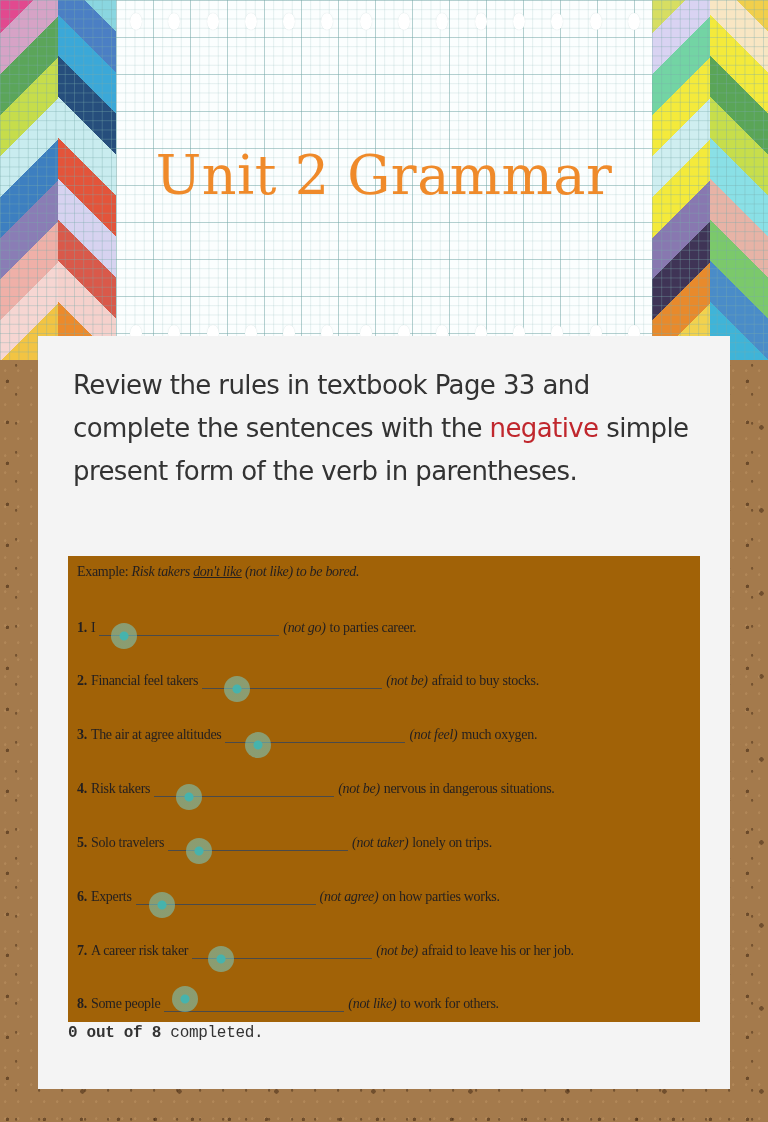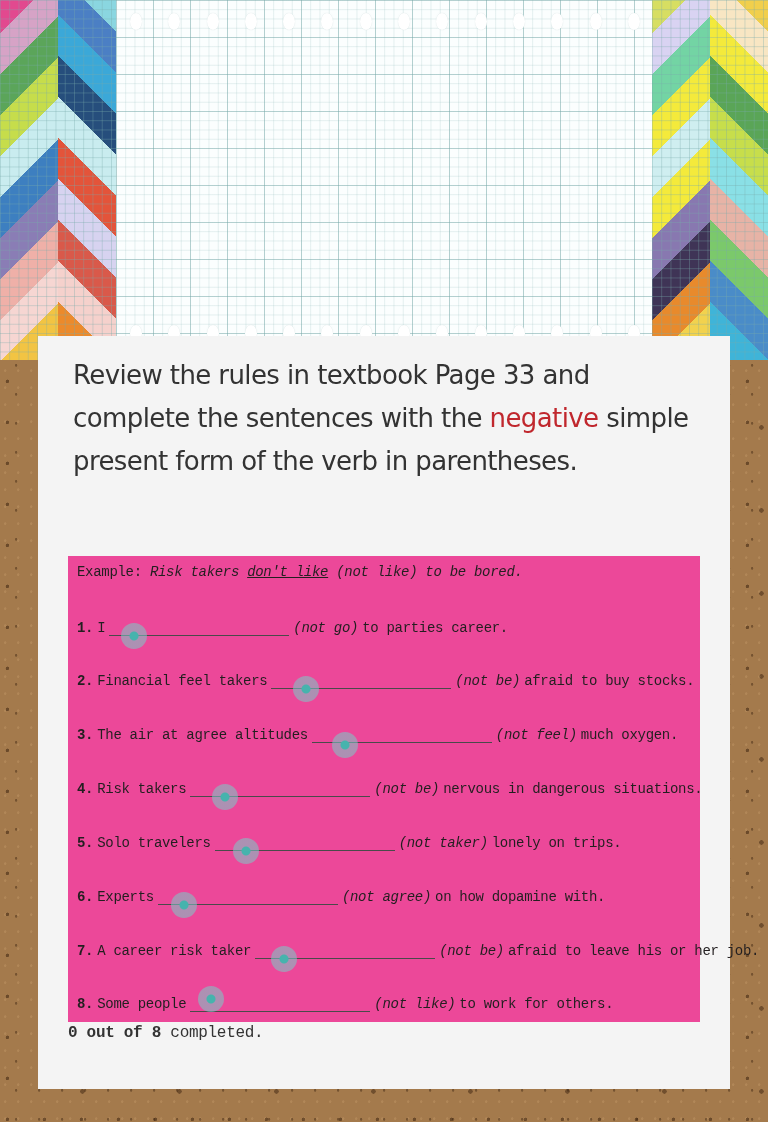--- a/index.html
+++ b/index.html
@@ -72,31 +72,31 @@
     background-size: 9.25px 9.25px;
     pointer-events: none;
   }
 
   
   .card {
     position: absolute; left: 38px; top: 336px; width: 692px; height: 753px;
     background: #f4f4f4;
   }
   .instructions {
-    position: absolute; left: 35px; top: 18px; width: 620px;
+    position: absolute; left: 35px; top: 28px; width: 620px;
     font-family: "DejaVu Sans", sans-serif;
     font-size: 26px; line-height: 43px; color: #333333;
     letter-spacing: -0.6px;
   }
   .instructions .neg { color: #c0272d; }
 
   .worksheet {
     position: absolute; left: 30px; top: 220px; width: 632px; height: 466px;
-    background: #ec4899;
-    font-family: Liberation Mono, monospace;
+    background: #a16207;
+    font-family: Liberation Serif, serif;
     color: #231f20;
   }
   .example {
     position: absolute; left: 9px; top: 8px; font-size: 14px; letter-spacing: -0.3px;
   }
   .example em { font-style: italic; }
   .example u { text-decoration: underline; }
 
   .item {
     position: absolute; left: 9px; font-size: 14px; letter-spacing: -0.3px;
@@ -162,20 +162,21 @@
       <span class="hole"></span>
       <span class="hole"></span>
       <span class="hole"></span>
       <span class="hole"></span>
       <span class="hole"></span>
       <span class="hole"></span>
       <span class="hole"></span>
       <span class="hole"></span>
     </div>
 
+  <h1 class="title">Unit 2 Grammar</h1>
 
   <div class="chevron right">
     <div class="chev-half l">
         <div class="stripes" id="stripes-ra" style="background: linear-gradient(rgb(136, 120, 176) 0px, rgb(136, 120, 176) 29px, rgb(63, 52, 86) 29px, rgb(63, 52, 86) 58px, rgb(232, 138, 44) 58px, rgb(232, 138, 44) 87px, rgb(242, 210, 78) 87px, rgb(242, 210, 78) 116px, rgb(246, 230, 198) 116px, rgb(246, 230, 198) 145px, rgb(179, 216, 74) 145px, rgb(179, 216, 74) 174px, rgb(196, 90, 160) 174px, rgb(196, 90, 160) 203px, rgb(58, 168, 214) 203px, rgb(58, 168, 214) 232px, rgb(215, 222, 98) 232px, rgb(215, 222, 98) 261px, rgb(217, 211, 242) 261px, rgb(217, 211, 242) 290px, rgb(115, 212, 164) 290px, rgb(115, 212, 164) 319px, rgb(244, 234, 59) 319px, rgb(244, 234, 59) 348px, rgb(207, 238, 240) 348px, rgb(207, 238, 240) 377px, rgb(244, 234, 59) 377px, rgb(244, 234, 59) 406px, rgb(136, 120, 176) 406px, rgb(136, 120, 176) 435px, rgb(63, 52, 86) 435px, rgb(63, 52, 86) 464px, rgb(232, 138, 44) 464px, rgb(232, 138, 44) 493px, rgb(242, 210, 78) 493px, rgb(242, 210, 78) 522px, rgb(246, 230, 198) 522px, rgb(246, 230, 198) 551px, rgb(179, 216, 74) 551px, rgb(179, 216, 74) 580px, rgb(196, 90, 160) 580px, rgb(196, 90, 160) 609px, rgb(58, 168, 214) 609px, rgb(58, 168, 214) 638px, rgb(215, 222, 98) 638px, rgb(215, 222, 98) 667px, rgb(217, 211, 242) 667px, rgb(217, 211, 242) 696px, rgb(115, 212, 164) 696px, rgb(115, 212, 164) 725px, rgb(244, 234, 59) 725px, rgb(244, 234, 59) 754px, rgb(207, 238, 240) 754px, rgb(207, 238, 240) 783px, rgb(244, 234, 59) 783px, rgb(244, 234, 59) 812px, rgb(136, 120, 176) 812px, rgb(136, 120, 176) 841px, rgb(63, 52, 86) 841px, rgb(63, 52, 86) 870px, rgb(232, 138, 44) 870px, rgb(232, 138, 44) 899px, rgb(242, 210, 78) 899px, rgb(242, 210, 78) 928px, rgb(246, 230, 198) 928px, rgb(246, 230, 198) 957px, rgb(179, 216, 74) 957px, rgb(179, 216, 74) 986px, rgb(196, 90, 160) 986px, rgb(196, 90, 160) 1015px, rgb(58, 168, 214) 1015px, rgb(58, 168, 214) 1044px, rgb(215, 222, 98) 1044px, rgb(215, 222, 98) 1073px, rgb(217, 211, 242) 1073px, rgb(217, 211, 242) 1102px, rgb(115, 212, 164) 1102px, rgb(115, 212, 164) 1131px, rgb(244, 234, 59) 1131px, rgb(244, 234, 59) 1160px, rgb(207, 238, 240) 1160px, rgb(207, 238, 240) 1189px, rgb(244, 234, 59) 1189px, rgb(244, 234, 59) 1218px);"></div>
       </div>
     <div class="chev-half r">
         <div class="stripes" id="stripes-rb" style="background: linear-gradient(rgb(231, 179, 166) 0px, rgb(231, 179, 166) 29px, rgb(123, 201, 107) 29px, rgb(123, 201, 107) 58px, rgb(74, 140, 200) 58px, rgb(74, 140, 200) 87px, rgb(63, 180, 216) 87px, rgb(63, 180, 216) 116px, rgb(211, 238, 243) 116px, rgb(211, 238, 243) 145px, rgb(224, 88, 69) 145px, rgb(224, 88, 69) 174px, rgb(240, 144, 46) 174px, rgb(240, 144, 46) 203px, rgb(239, 176, 168) 203px, rgb(239, 176, 168) 232px, rgb(241, 207, 76) 232px, rgb(241, 207, 76) 261px, rgb(248, 230, 195) 261px, rgb(248, 230, 195) 290px, rgb(244, 234, 59) 290px, rgb(244, 234, 59) 319px, rgb(90, 165, 87) 319px, rgb(90, 165, 87) 348px, rgb(199, 222, 75) 348px, rgb(199, 222, 75) 377px, rgb(138, 224, 230) 377px, rgb(138, 224, 230) 406px, rgb(231, 179, 166) 406px, rgb(231, 179, 166) 435px, rgb(123, 201, 107) 435px, rgb(123, 201, 107) 464px, rgb(74, 140, 200) 464px, rgb(74, 140, 200) 493px, rgb(63, 180, 216) 493px, rgb(63, 180, 216) 522px, rgb(211, 238, 243) 522px, rgb(211, 238, 243) 551px, rgb(224, 88, 69) 551px, rgb(224, 88, 69) 580px, rgb(240, 144, 46) 580px, rgb(240, 144, 46) 609px, rgb(239, 176, 168) 609px, rgb(239, 176, 168) 638px, rgb(241, 207, 76) 638px, rgb(241, 207, 76) 667px, rgb(248, 230, 195) 667px, rgb(248, 230, 195) 696px, rgb(244, 234, 59) 696px, rgb(244, 234, 59) 725px, rgb(90, 165, 87) 725px, rgb(90, 165, 87) 754px, rgb(199, 222, 75) 754px, rgb(199, 222, 75) 783px, rgb(138, 224, 230) 783px, rgb(138, 224, 230) 812px, rgb(231, 179, 166) 812px, rgb(231, 179, 166) 841px, rgb(123, 201, 107) 841px, rgb(123, 201, 107) 870px, rgb(74, 140, 200) 870px, rgb(74, 140, 200) 899px, rgb(63, 180, 216) 899px, rgb(63, 180, 216) 928px, rgb(211, 238, 243) 928px, rgb(211, 238, 243) 957px, rgb(224, 88, 69) 957px, rgb(224, 88, 69) 986px, rgb(240, 144, 46) 986px, rgb(240, 144, 46) 1015px, rgb(239, 176, 168) 1015px, rgb(239, 176, 168) 1044px, rgb(241, 207, 76) 1044px, rgb(241, 207, 76) 1073px, rgb(248, 230, 195) 1073px, rgb(248, 230, 195) 1102px, rgb(244, 234, 59) 1102px, rgb(244, 234, 59) 1131px, rgb(90, 165, 87) 1131px, rgb(90, 165, 87) 1160px, rgb(199, 222, 75) 1160px, rgb(199, 222, 75) 1189px, rgb(138, 224, 230) 1189px, rgb(138, 224, 230) 1218px);"></div>
       </div>
     <div class="chevron-grid"></div>
   </div>
@@ -239,21 +240,21 @@
       <span>lonely on trips.</span>
     </div>
 
     <div class="item" style="top:329px">
       <span class="num">6.</span>
       <span>Experts</span>
       <span class="blank" style="width:180px">
         <span class="drop-target" style="left:13px; top:7px"></span>
       </span>
       <span class="hint">(not agree)</span>
-      <span>on how dopamine with.</span>
+      <span>on how parties works.</span>
     </div>
 
     <div class="item" style="top:383px">
       <span class="num">7.</span>
       <span>A career risk taker</span>
       <span class="blank" style="width:180px">
         <span class="drop-target" style="left:16px; top:7px"></span>
       </span>
       <span class="hint">(not be)</span>
       <span>afraid to leave his or her job.</span>

